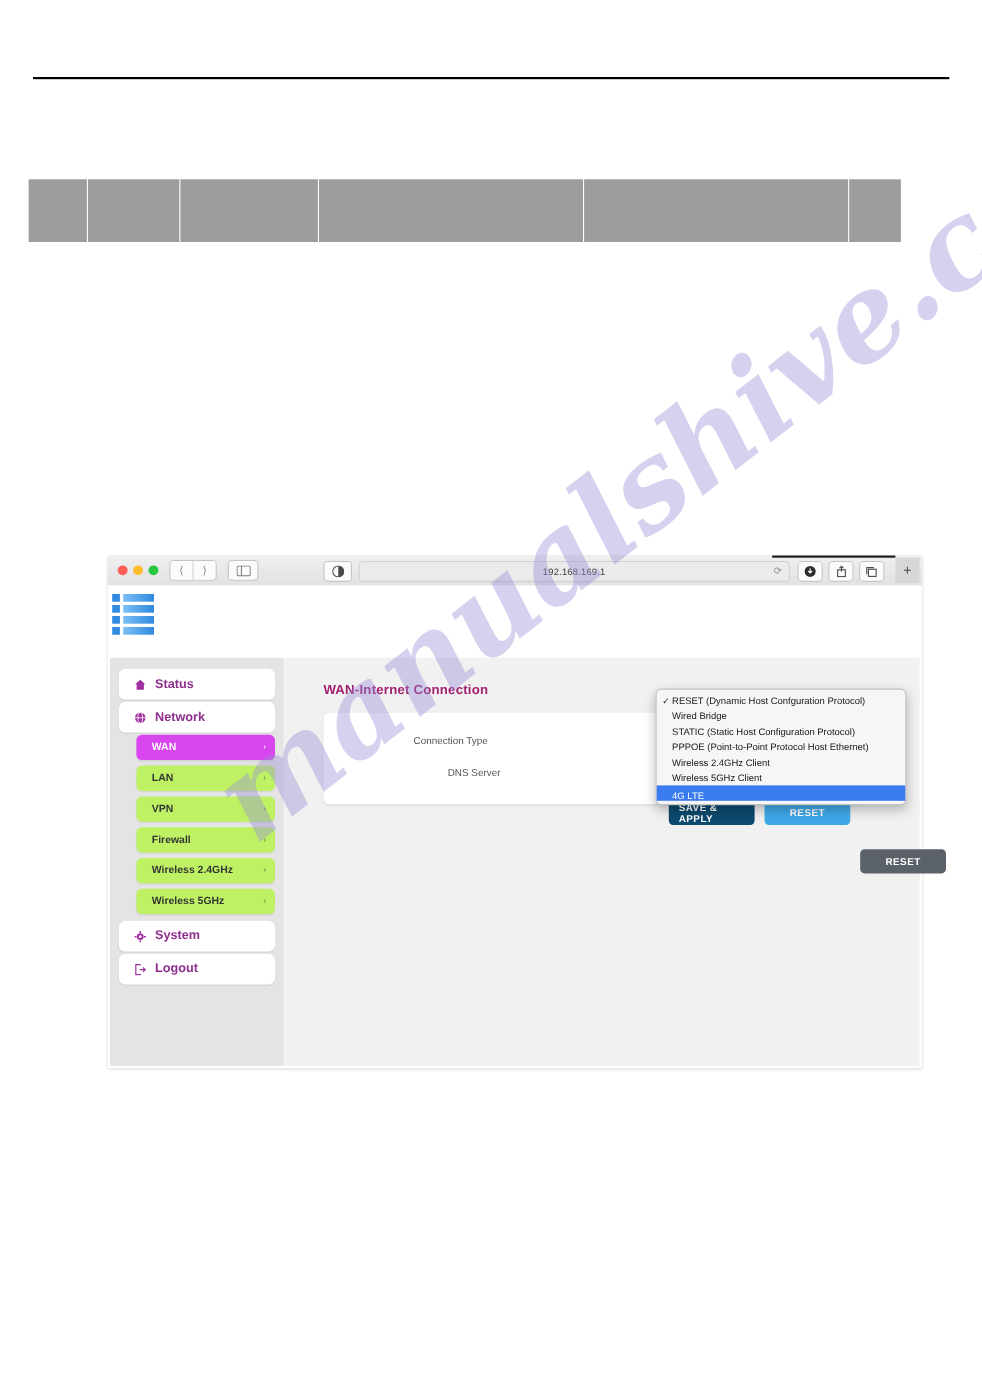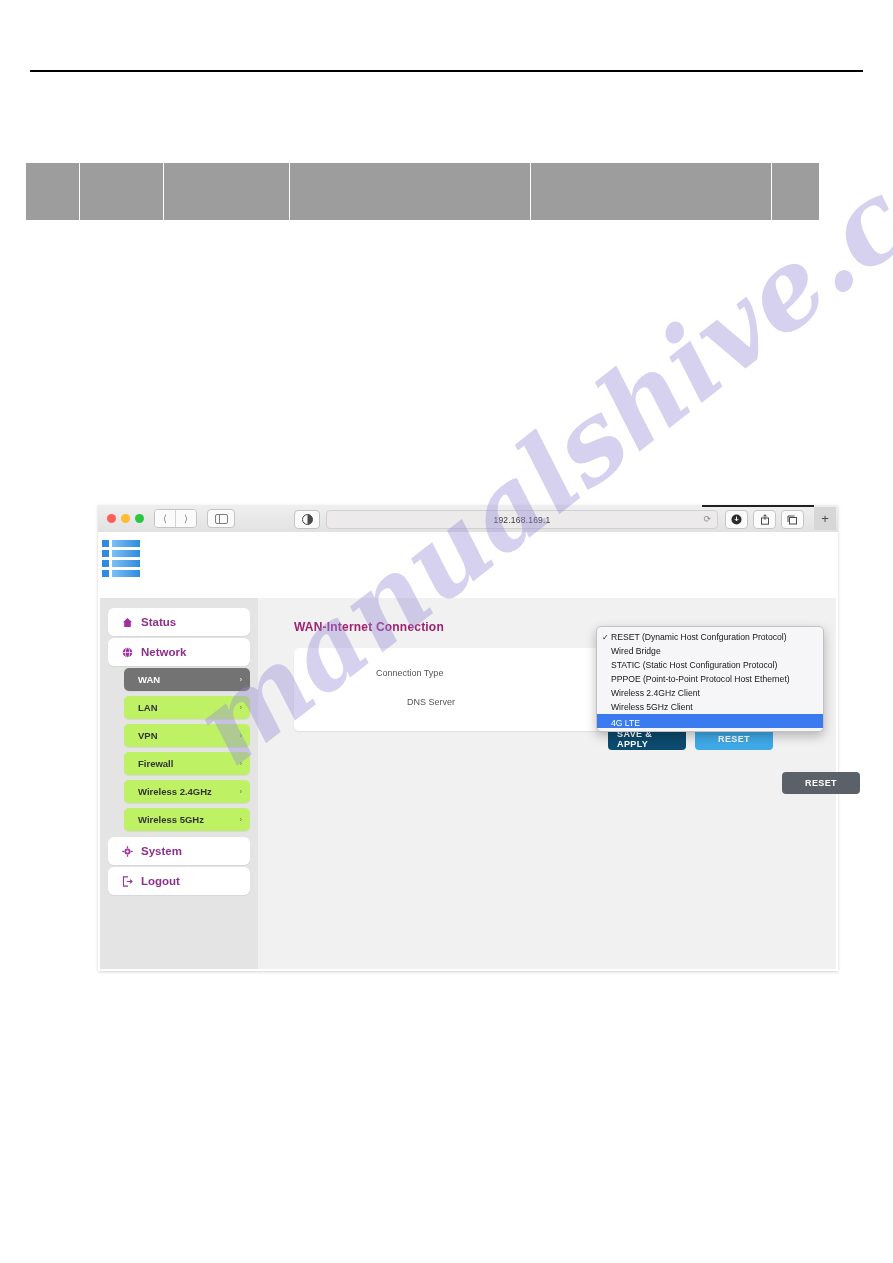--- a/index.html
+++ b/index.html
@@ -108,21 +108,21 @@
     color:#8e2f8e; font-weight:bold; font-size:11.5px;
   }
   .menu-item .mi-icon { margin-right:8px; display:flex; align-items:center; color:#a02fa0; }
   .submenu { margin:0 0 6px 16px; }
   .sub-item {
     background:#bef264; border-radius:5px; height:23px; margin-bottom:5px;
     display:flex; align-items:center; justify-content:space-between;
     padding:0 8px 0 14px; box-shadow:0 1px 1px rgba(0,0,0,.06);
     font-size:9.5px; font-weight:bold; color:#333;
   }
-  .sub-item.active { background:#737373; color:#fff; }
+  .sub-item.active { background:#d946ef; color:#fff; }
   .sub-item .chev { font-size:7px; opacity:.55; }
   .sub-item.active .chev { opacity:.8; }
 
   
   .page-title {
     position:absolute; left:36px; top:22px;
     font-size:12px; font-weight:bold; color:#a02070; letter-spacing:.2px;
   }
   .card {
     position:absolute; left:36px; top:50px; width:490px; height:83px;

